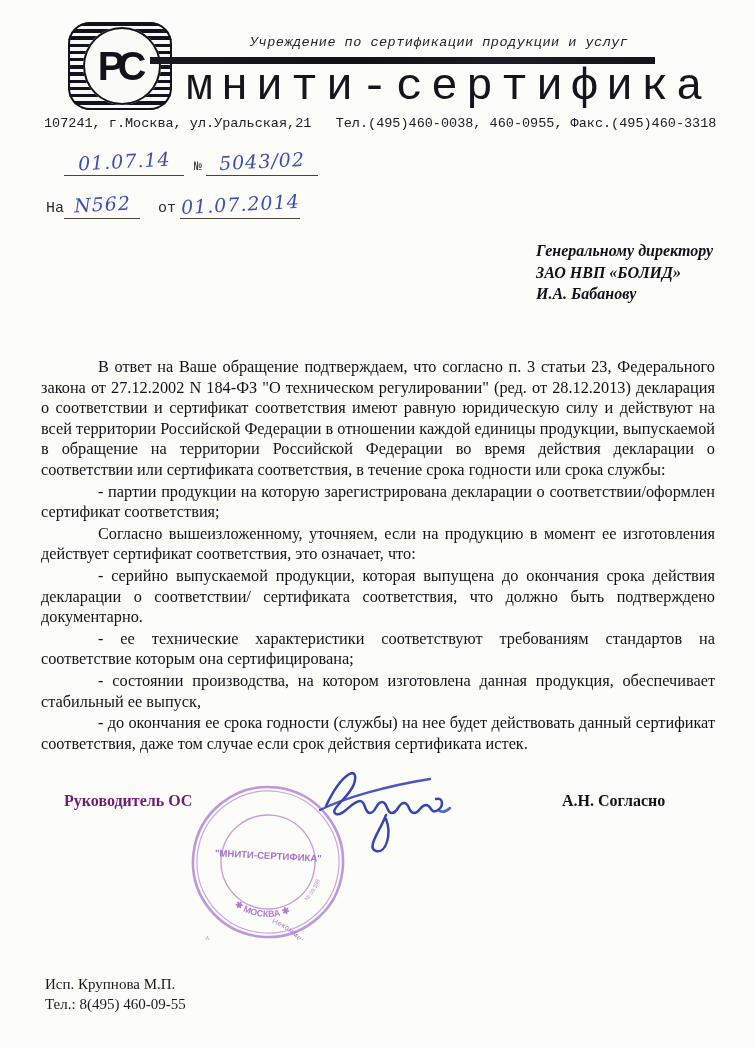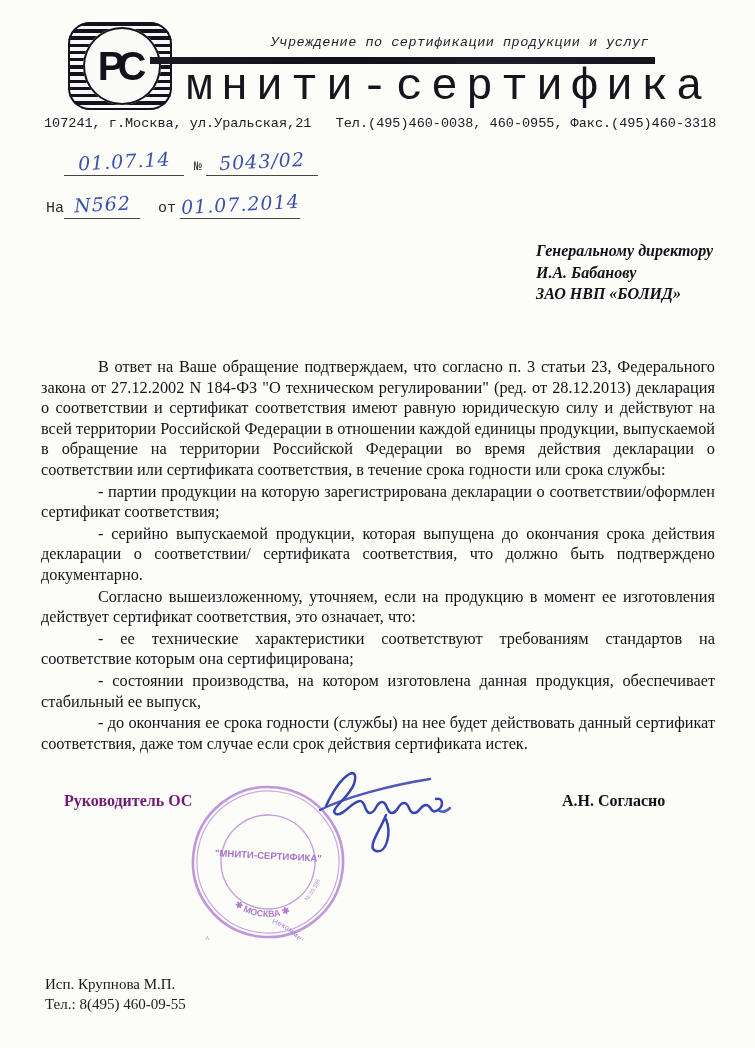--- a/index.html
+++ b/index.html
@@ -19,21 +19,21 @@
     position:absolute; left:15px; top:5px; width:78px; height:78px;
     background:#fafaf6; border-radius:50%;
     display:flex; align-items:center; justify-content:center;
     box-shadow: inset 0 0 0 2px #12121c;
   }
   .logo-letters {
     font-family:Liberation Sans, sans-serif; font-weight:bold;
     font-size:40px; letter-spacing:-6px; color:#12121c; padding-right:6px;
   }
   .tagline {
-    position:absolute; left:250px; top:35px; width:420px; text-align:center;
+    position:absolute; left:250px; top:35px; width:420px; 
     font-family:"Liberation Mono", monospace; font-style:italic;
     font-size:13.5px; letter-spacing:0.5px; color:#23232d; white-space:nowrap;
   }
   .header-rule {
     position:absolute; left:150px; top:57px; width:505px; height:7px;
     background:linear-gradient(90deg,#191922,#101018 40%,#1c1c26 70%,#14141d);
   }
   .org-name {
     position:absolute; left:186px; top:62px;
     font-family:"Liberation Mono", monospace; font-size:45px;
@@ -99,29 +99,29 @@
 
   <div class="ref-row ref-row1">
     <span class="blank b1"><span class="hw">01.07.14</span></span><span class="ref-label nosign">№</span><span class="blank b2"><span class="hw">5043/02</span></span>
   </div>
   <div class="ref-row ref-row2">
     <span class="ref-label">На</span><span class="blank b1"><span class="hw">N562</span></span><span class="ref-label" style="padding-left:18px;padding-right:4px;">от</span><span class="blank b2"><span class="hw">01.07.2014</span></span>
   </div>
 
   <div class="addressee">
     <div>Генеральному директору</div>
+    <div>ЗАО НВП «БОЛИД»</div>
     <div>И.А. Бабанову</div>
-    <div>ЗАО НВП «БОЛИД»</div>
   </div>
 
   <div class="body-text">
     <p>В ответ на Ваше обращение подтверждаем, что согласно п. 3 статьи 23, Федерального закона от 27.12.2002 N 184-ФЗ "О техническом регулировании" (ред. от 28.12.2013) декларация о соответствии и сертификат соответствия имеют равную юридическую силу и действуют на всей территории Российской Федерации в отношении каждой единицы продукции, выпускаемой в обращение на территории Российской Федерации во время действия декларации о соответствии или сертификата соответствия, в течение срока годности или срока службы:</p>
     <p>- партии продукции на которую зарегистрирована декларации о соответствии/оформлен сертификат соответствия;</p>
+    <p>Согласно вышеизложенному, уточняем, если на продукцию в момент ее изготовления действует сертификат соответствия, это означает, что:</p>
     <p>- серийно выпускаемой продукции, которая выпущена до окончания срока действия декларации о соответствии/ сертификата соответствия, что должно быть подтверждено документарно.</p>
-    <p>Согласно вышеизложенному, уточняем, если на продукцию в момент ее изготовления действует сертификат соответствия, это означает, что:</p>
     <p>- ее технические характеристики соответствуют требованиям стандартов на соответствие которым она сертифицирована;</p>
     <p>- состоянии производства, на котором изготовлена данная продукция, обеспечивает стабильный ее выпуск,</p>
     <p>- до окончания ее срока годности (службы) на нее будет действовать данный сертификат соответствия, даже  том случае если срок действия сертификата истек.</p>
   </div>
 
   <div class="sign-role">Руководитель ОС</div>
   <div class="sign-name">А.Н. Согласно</div>
 
   <svg class="signature-svg" width="145" height="95" viewBox="0 0 145 95">
     <g fill="none" stroke="#3746b3" stroke-width="2.5" stroke-linecap="round" stroke-linejoin="round">

